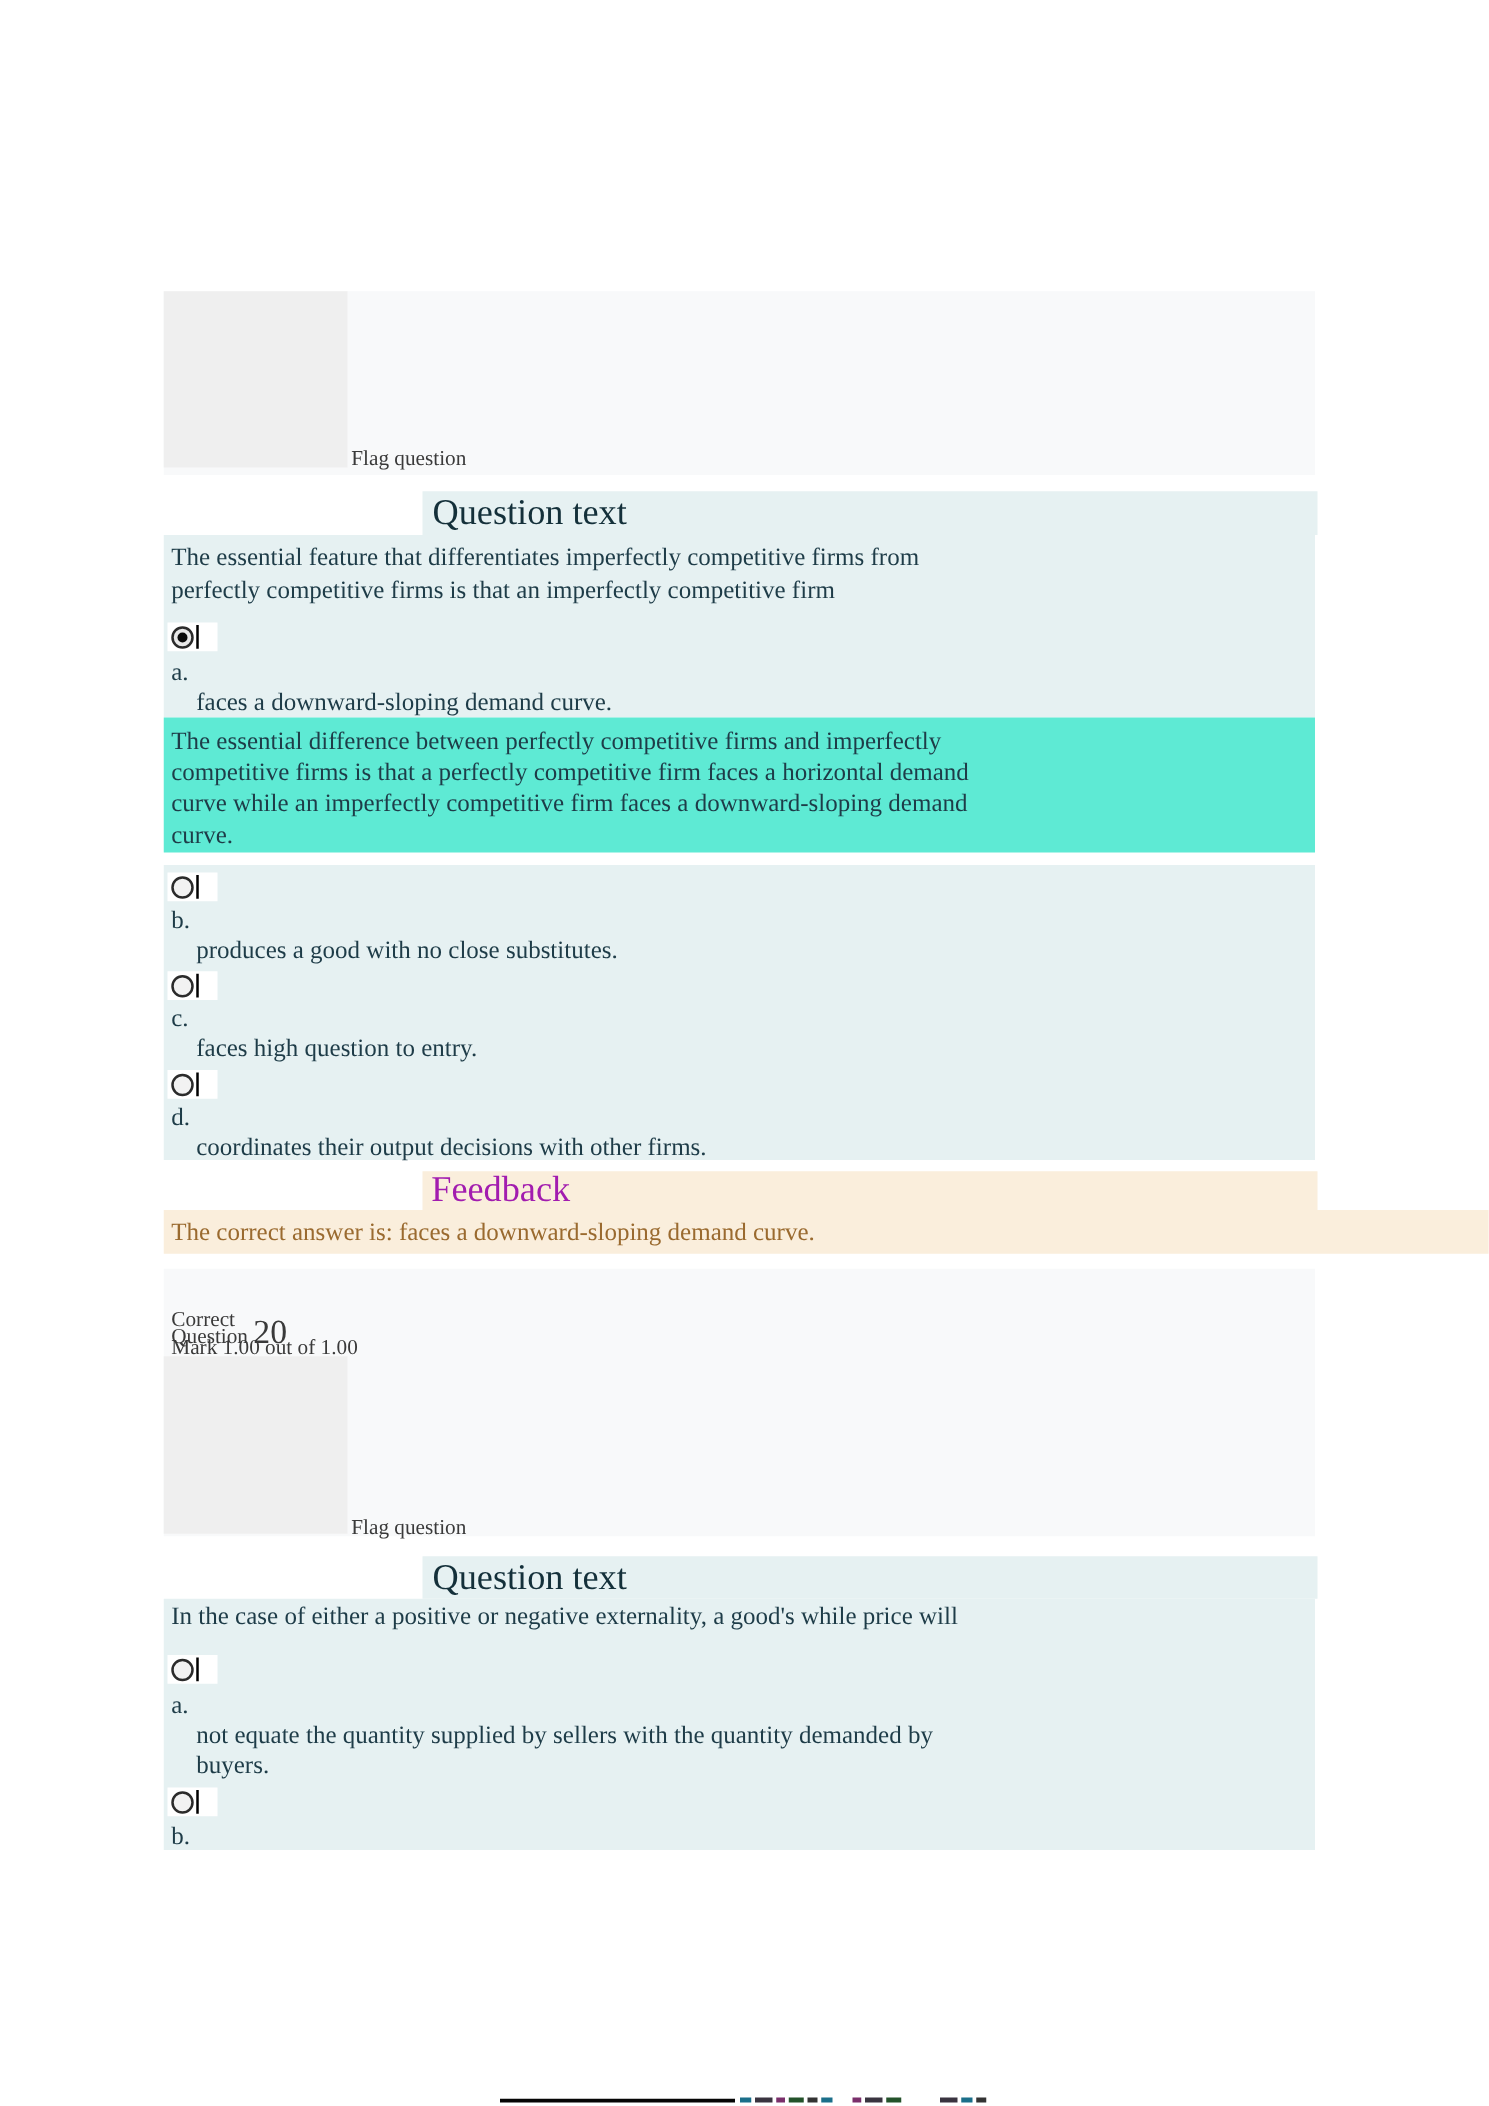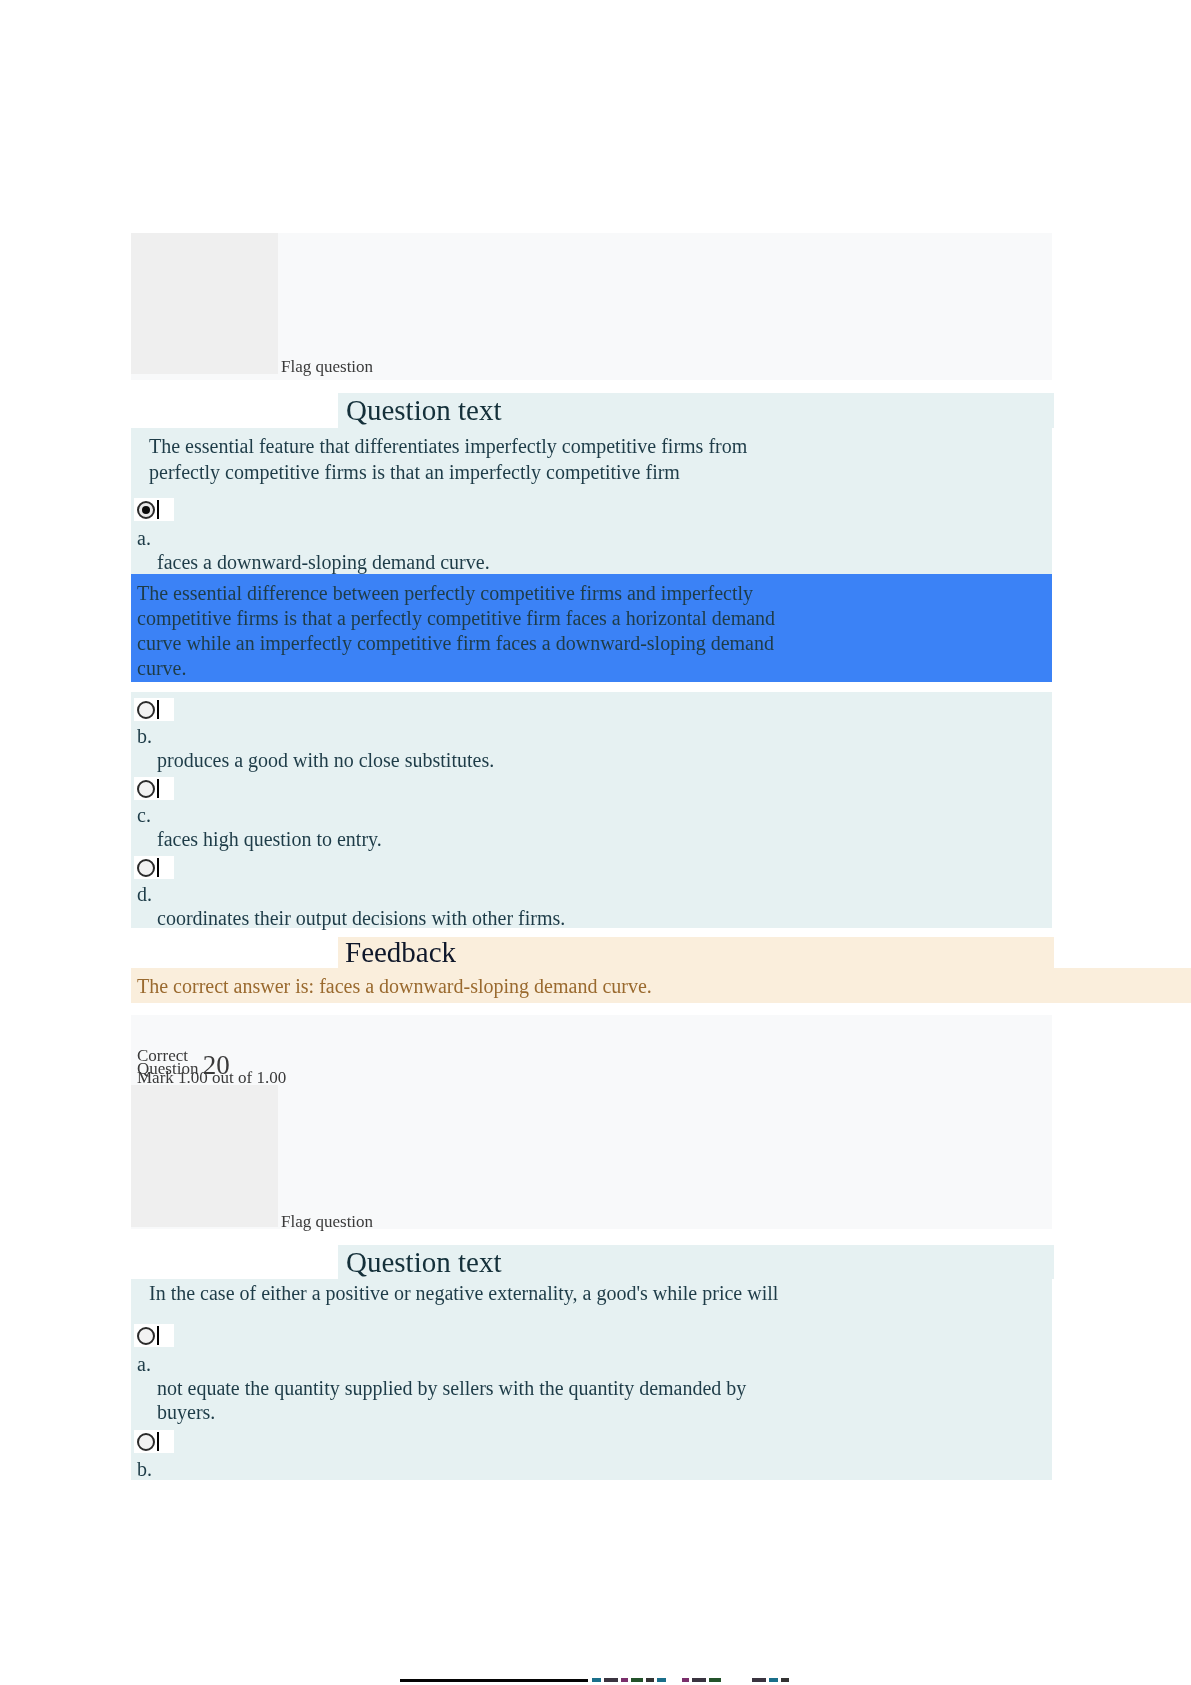--- a/index.html
+++ b/index.html
@@ -9,39 +9,39 @@
 
   
   .info-strip{background:#f8f9fa;color:#3a3a3a;}
   .flag-box{position:absolute;left:0;background:#efefef;width:147px;height:141px;}
   .flag-label{position:absolute;font-size:17px;color:#3a3a3a;}
 
   
   .q-heading{background:#e6f1f2;color:#14303a;font-size:29px;line-height:35px;
              padding-left:8px;box-sizing:border-box;}
   .q-body{background:#e6f1f2;box-sizing:border-box;font-size:20px;}
-  .stem{margin:0;padding:5px 14px 0 18px;line-height:26px;white-space:pre-line;}
+  .stem{margin:0;padding:5px 14px 0 6px;line-height:26px;white-space:pre-line;}
   .stem.one{padding-top:2px;line-height:25px;}
 
   .radio-box{display:flex;align-items:center;width:40px;height:23px;background:#fff;
              box-sizing:border-box;padding-left:3px;margin-left:3px;}
   .radio-circle{width:14px;height:14px;border:2px solid #2b2b2b;border-radius:50%;
                 background:#f2f2f2;position:relative;flex:none;}
   .radio-circle.sel{background:#e8e8e8;}
   .radio-circle.sel::after{content:"";position:absolute;left:3px;top:3px;width:8px;height:8px;
                 border-radius:50%;background:#0a0a0a;}
   .caret{width:2px;height:19px;background:#000;margin-left:2px;flex:none;}
 
   .letter{padding-left:6px;line-height:24px;}
   .opt-text{padding-left:6px;line-height:24px;white-space:pre-line;margin-left:20px;}
 
-  .hl-yellow{background:#3b82f6;font-size:20px;line-height:25px;
+  .hl-yellow{background:#5eead4;font-size:20px;line-height:25px;
              padding:7px 10px 0 6px;box-sizing:border-box;white-space:pre-line;}
 
-  .fb-heading{background:#faeedc;color:#0f172a;font-size:29px;line-height:30px;
+  .fb-heading{background:#faeedc;color:#a21caf;font-size:29px;line-height:30px;
               padding-left:7px;box-sizing:border-box;}
   .fb-body{background:#faeedc;color:#9a6a2f;font-size:20px;line-height:24px;
            padding:6px 10px 0 6px;box-sizing:border-box;}
 
   .q-num-line{position:absolute;left:6px;font-size:17px;}
   .q-num{font-size:27px;}
   .info-line{position:absolute;left:6px;font-size:17px;}
 
   
   .bottom-line{position:absolute;left:400px;top:1679px;width:188px;height:3px;background:#050505;}

